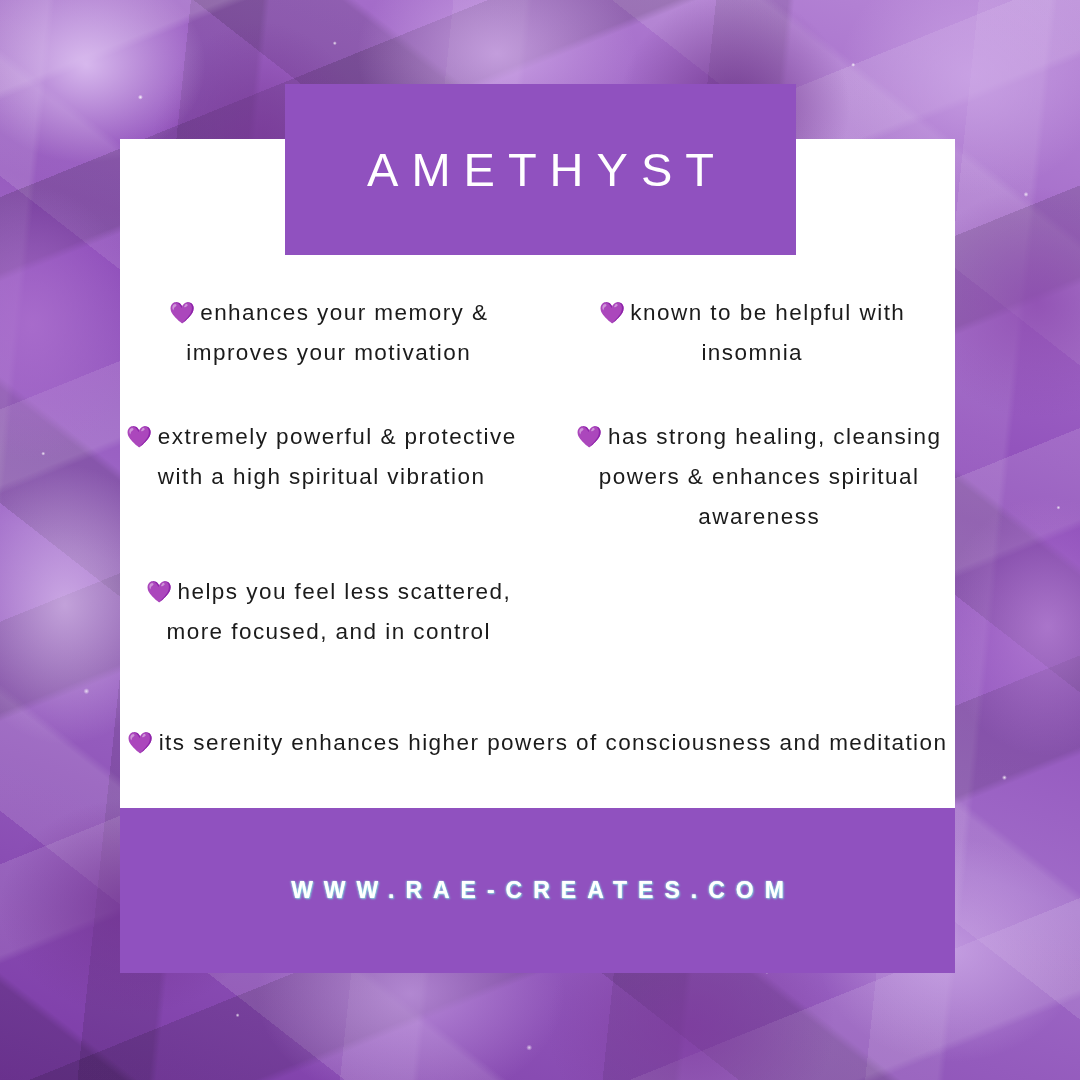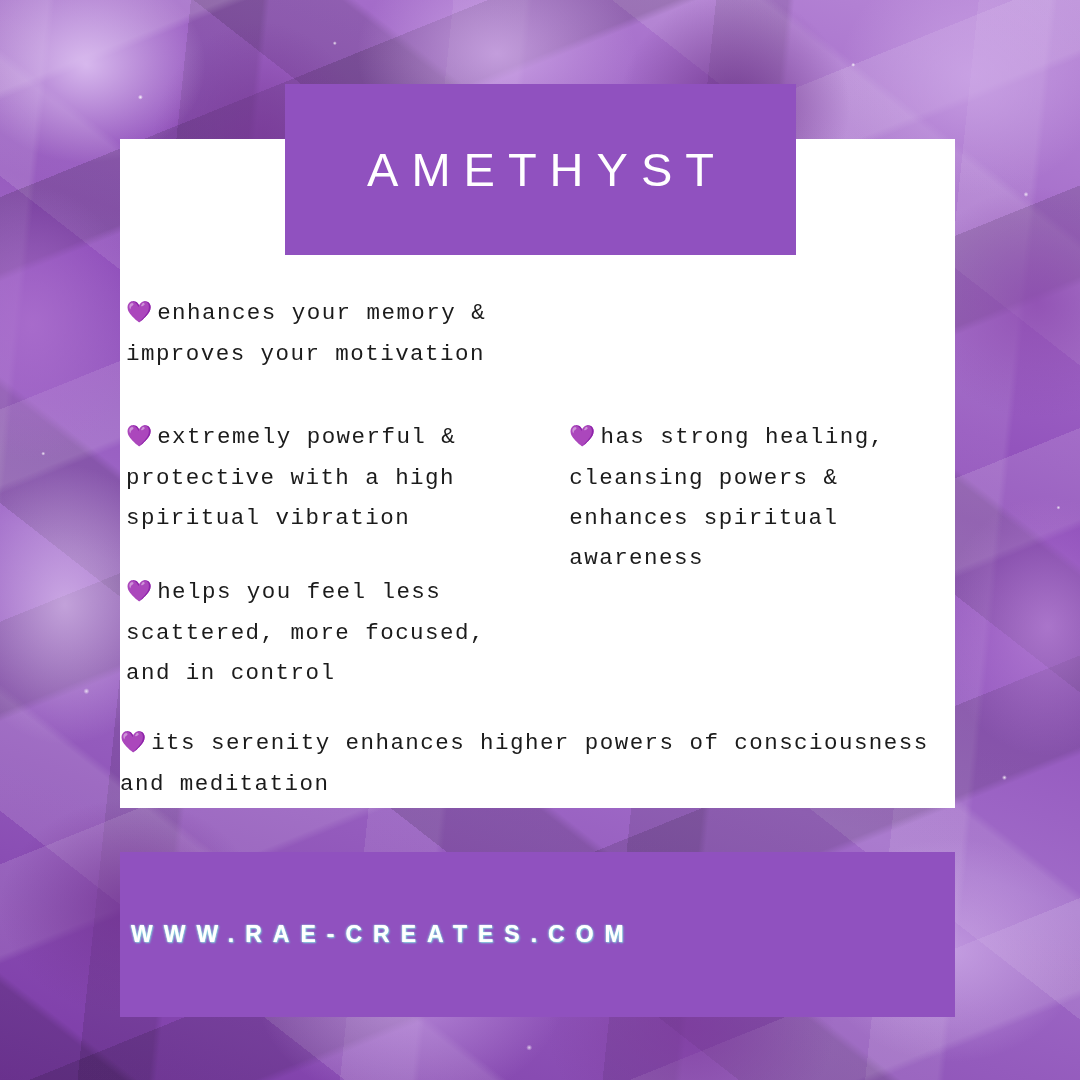--- a/index.html
+++ b/index.html
@@ -110,22 +110,22 @@
   .benefit-col {
     width: 50%;
     box-sizing: border-box;
     padding: 0 6px;
   }
   .benefit {
     font-size: 22.5px;
     line-height: 40px;
     color: #1b1b1b;
     letter-spacing: 1.45px;
-    text-align: left;
-    font-family: Liberation Mono, monospace;
+    text-align: center;
+    font-family: Liberation Sans, sans-serif;
   }
   .heart {
     color: #a24af0;
     font-size: 21px;
     letter-spacing: 0;
     margin-right: 5px;
   }
   .benefit-full {
     position: absolute;
     left: 0;
@@ -144,22 +144,21 @@
   
   .footer-band {
     position: absolute;
     left: 120px;
     top: 808px;
     width: 835px;
     height: 165px;
     background: #9051bf;
     display: flex;
     align-items: center;
-    justify-content: flex-start;
-    margin-top: 44px;
+    justify-content: center;
   }
   .footer-url {
     color: #ffffff;
     font-size: 23px;
     font-weight: 700;
     letter-spacing: 11px;
     text-indent: 11px;
     text-shadow: 0 0 1px #bdf0ef, 1px 1px 2px rgba(120,230,225,0.85), -1px 0 2px rgba(150,240,235,0.6);
     font-family: "Liberation Sans", sans-serif;
   }
@@ -177,20 +176,23 @@
   <div class="title-band">
     <span class="title-text">AMETHYST</span>
   </div>
 
   <div class="benefits">
 
     <div class="benefit-row row-1">
       <div class="benefit-col">
         <div class="benefit"><span class="heart">💜</span><span>enhances your memory &amp; improves your motivation</span></div>
       </div>
+      <div class="benefit-col col-right-nudge">
+        <div class="benefit"><span class="heart">💜</span><span>known to be helpful with insomnia</span></div>
+      </div>
     </div>
 
     <div class="benefit-row row-2">
       <div class="benefit-col">
         <div class="benefit"><span class="heart">💜</span><span>extremely powerful &amp; protective with a high spiritual vibration</span></div>
       </div>
       <div class="benefit-col col-right-nudge">
         <div class="benefit"><span class="heart">💜</span><span>has strong healing, cleansing powers &amp; enhances spiritual awareness</span></div>
       </div>
     </div>

